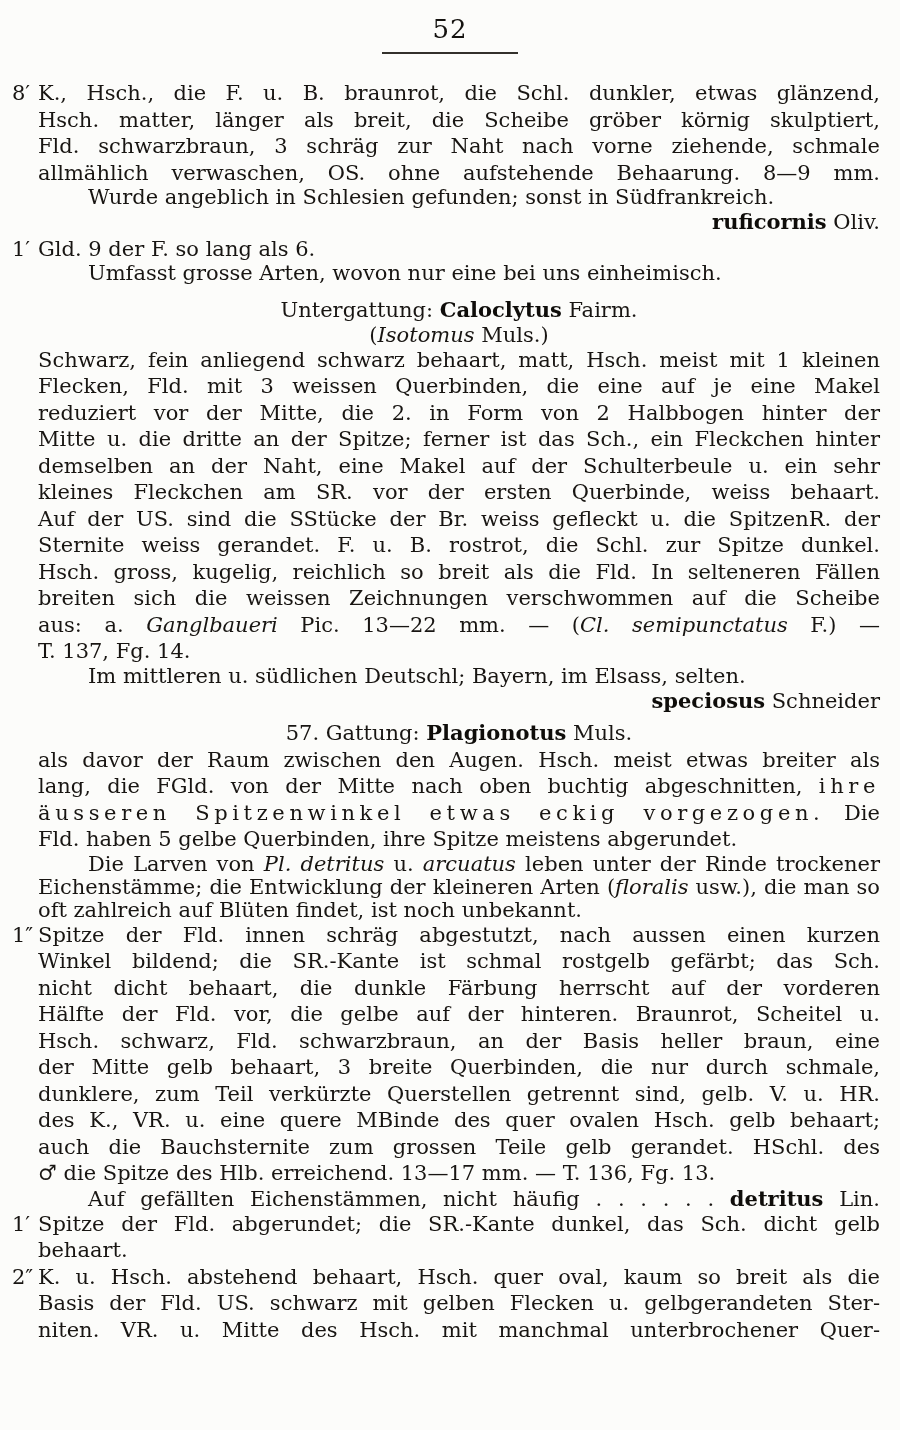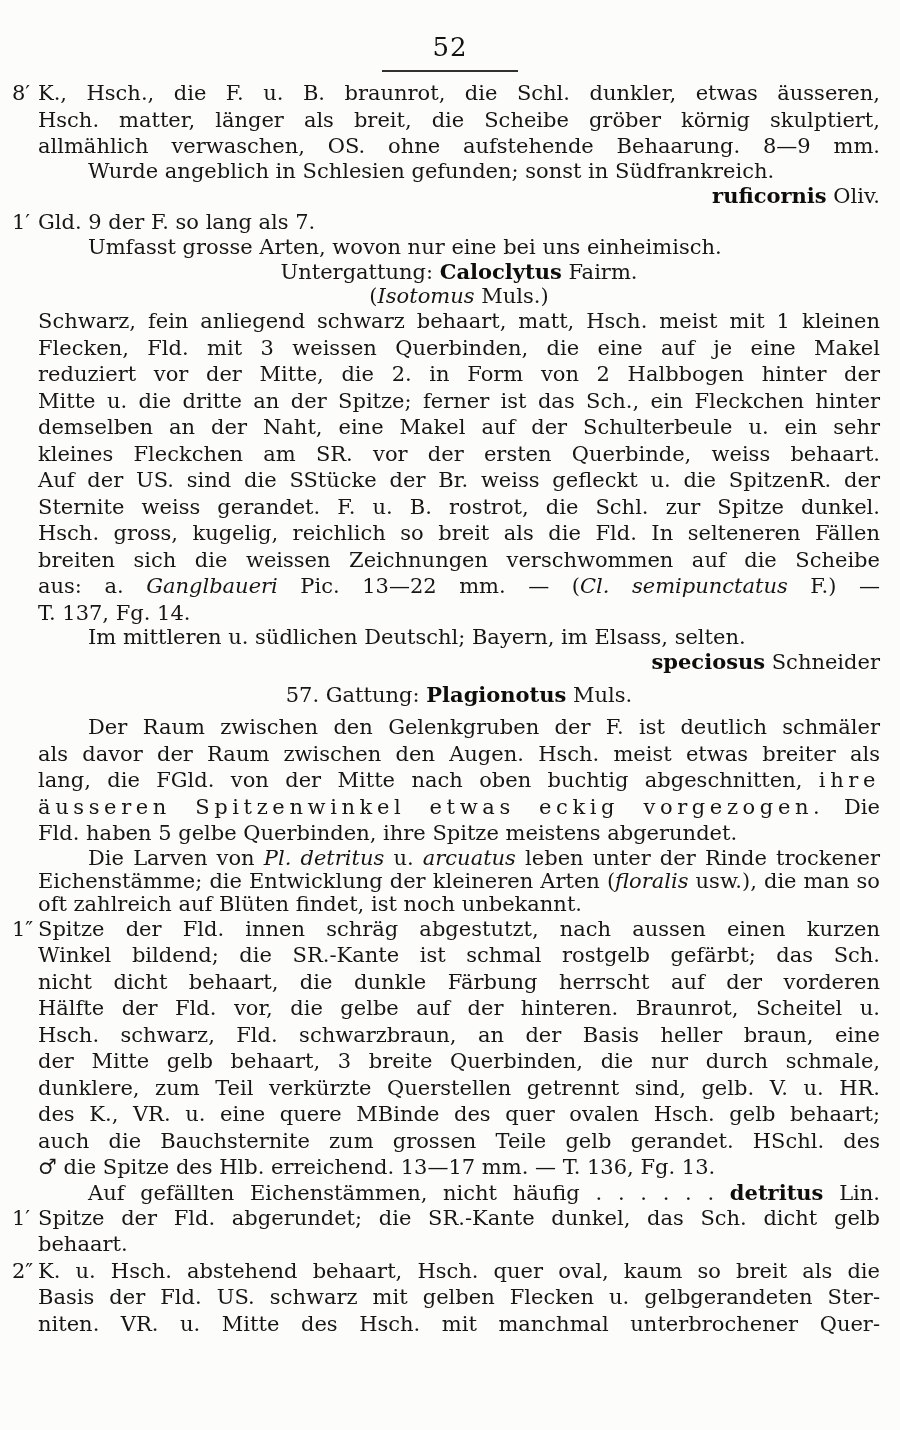--- a/index.html
+++ b/index.html
@@ -2,83 +2,83 @@
 <html><head>
 <meta charset="utf-8">
 <style>
   html,body{margin:0;padding:0;}
   body{
     width:900px;height:1430px;overflow:hidden;
     background:#fcfcfa;
     font-family:"DejaVu Serif","Liberation Serif",serif;
   }
   .page{position:relative;width:900px;height:1430px;color:#181512;}
-  .page-header{padding-top:32px;}
+  .page-header{padding-top:14px;}
   .page-number{
     text-align:center;font-size:26px;line-height:30px;letter-spacing:1px;color:#14120f;
   }
   .header-rule{
     width:136px;height:2px;background:#33302b;margin:8px auto 0 auto;
   }
   .page-text{position:absolute;left:38px;top:80px;width:842px;}
   .line{
     position:relative;
     font-size:21px;line-height:26.5px;
     text-align:justify;text-align-last:left;
     white-space:normal;
   }
   .line.j{text-align-last:justify;}
   .line.small{font-size:21px;line-height:23px;}
   .line.indent{text-indent:50px;}
   .line.right{text-align:left;text-align-last:right;}
   .line.center{text-align:center;text-align-last:center;}
-  .line.gt{}
+  .line.gt{margin-top:12px;}
   .line.gt2{margin-top:6px;}
   .marker{
     position:absolute;left:-26px;top:0;text-indent:0;
     font-size:21px;
   }
   .b{font-weight:bold;color:#0f0d0a;}
   .i{font-style:italic;}
   .sp{letter-spacing:0.22em;}
 </style>
 </head>
 <body>
 
 <div class="page">
   <div class="page-header">
     <div class="page-number">52</div>
     <div class="header-rule"></div>
   </div>
   <div class="page-text">
-      <div class="line j"><span class="marker">8′</span><span>K., Hsch., die F. u. B. braunrot, die Schl. dunkler, etwas äusseren,</span></div>
+      <div class="line j"><span class="marker">8′</span><span>K., Hsch., die F. u. B. braunrot, die Schl. dunkler, etwas glänzend,</span></div>
       <div class="line j"><span>Hsch. matter, länger als breit, die Scheibe gröber körnig skulptiert,</span></div>
+      <div class="line j"><span>Fld. schwarzbraun, 3 schräg zur Naht nach vorne ziehende, schmale</span></div>
       <div class="line j"><span>allmählich verwaschen, OS. ohne aufstehende Behaarung. 8—9 mm.</span></div>
       <div class="line small indent"><span>Wurde angeblich in Schlesien gefunden; sonst in Südfrankreich.</span></div>
       <div class="line right"><span class="b">ruficornis</span><span> Oliv.</span></div>
-      <div class="line"><span class="marker">1′</span><span>Gld. 9 der F. so lang als 7.</span></div>
+      <div class="line"><span class="marker">1′</span><span>Gld. 9 der F. so lang als 6.</span></div>
       <div class="line small indent"><span>Umfasst grosse Arten, wovon nur eine bei uns einheimisch.</span></div>
       <div class="line center gt"><span>Untergattung: </span><span class="b">Caloclytus</span><span> Fairm.</span></div>
       <div class="line center small"><span>(</span><span class="i">Isotomus</span><span> Muls.)</span></div>
       <div class="line j"><span>Schwarz, fein anliegend schwarz behaart, matt, Hsch. meist mit 1 kleinen</span></div>
       <div class="line j"><span>Flecken, Fld. mit 3 weissen Querbinden, die eine auf je eine Makel</span></div>
       <div class="line j"><span>reduziert vor der Mitte, die 2. in Form von 2 Halbbogen hinter der</span></div>
       <div class="line j"><span>Mitte u. die dritte an der Spitze; ferner ist das Sch., ein Fleckchen hinter</span></div>
       <div class="line j"><span>demselben an der Naht, eine Makel auf der Schulterbeule u. ein sehr</span></div>
       <div class="line j"><span>kleines Fleckchen am SR. vor der ersten Querbinde, weiss behaart.</span></div>
       <div class="line j"><span>Auf der US. sind die SStücke der Br. weiss gefleckt u. die SpitzenR. der</span></div>
       <div class="line j"><span>Sternite weiss gerandet. F. u. B. rostrot, die Schl. zur Spitze dunkel.</span></div>
       <div class="line j"><span>Hsch. gross, kugelig, reichlich so breit als die Fld. In selteneren Fällen</span></div>
       <div class="line j"><span>breiten sich die weissen Zeichnungen verschwommen auf die Scheibe</span></div>
       <div class="line j"><span>aus: a. </span><span class="i">Ganglbaueri</span><span> Pic. 13—22 mm. — (</span><span class="i">Cl. semipunctatus</span><span> F.) —</span></div>
       <div class="line"><span>T. 137, Fg. 14.</span></div>
       <div class="line small indent"><span>Im mittleren u. südlichen Deutschl; Bayern, im Elsass, selten.</span></div>
       <div class="line right"><span class="b">speciosus</span><span> Schneider</span></div>
       <div class="line center gt2"><span>57. Gattung: </span><span class="b">Plagionotus</span><span> Muls.</span></div>
-      <div class="line j indent gt2"><span>Der Raum zwischen den Gelenkgruben der F. ist deutlich schmäler</span></div>
       <div class="line j"><span>als davor der Raum zwischen den Augen. Hsch. meist etwas breiter als</span></div>
       <div class="line j"><span>lang, die FGld. von der Mitte nach oben buchtig abgeschnitten, </span><span class="sp">ihre</span></div>
       <div class="line j"><span class="sp">äusseren Spitzenwinkel etwas eckig vorgezogen.</span><span> Die</span></div>
       <div class="line"><span>Fld. haben 5 gelbe Querbinden, ihre Spitze meistens abgerundet.</span></div>
       <div class="line small j indent"><span>Die Larven von </span><span class="i">Pl. detritus</span><span> u. </span><span class="i">arcuatus</span><span> leben unter der Rinde trockener</span></div>
       <div class="line small j"><span>Eichenstämme; die Entwicklung der kleineren Arten (</span><span class="i">floralis</span><span> usw.), die man so</span></div>
       <div class="line small"><span>oft zahlreich auf Blüten findet, ist noch unbekannt.</span></div>
       <div class="line j"><span class="marker">1″</span><span>Spitze der Fld. innen schräg abgestutzt, nach aussen einen kurzen</span></div>
       <div class="line j"><span>Winkel bildend; die SR.-Kante ist schmal rostgelb gefärbt; das Sch.</span></div>
       <div class="line j"><span>nicht dicht behaart, die dunkle Färbung herrscht auf der vorderen</span></div>

